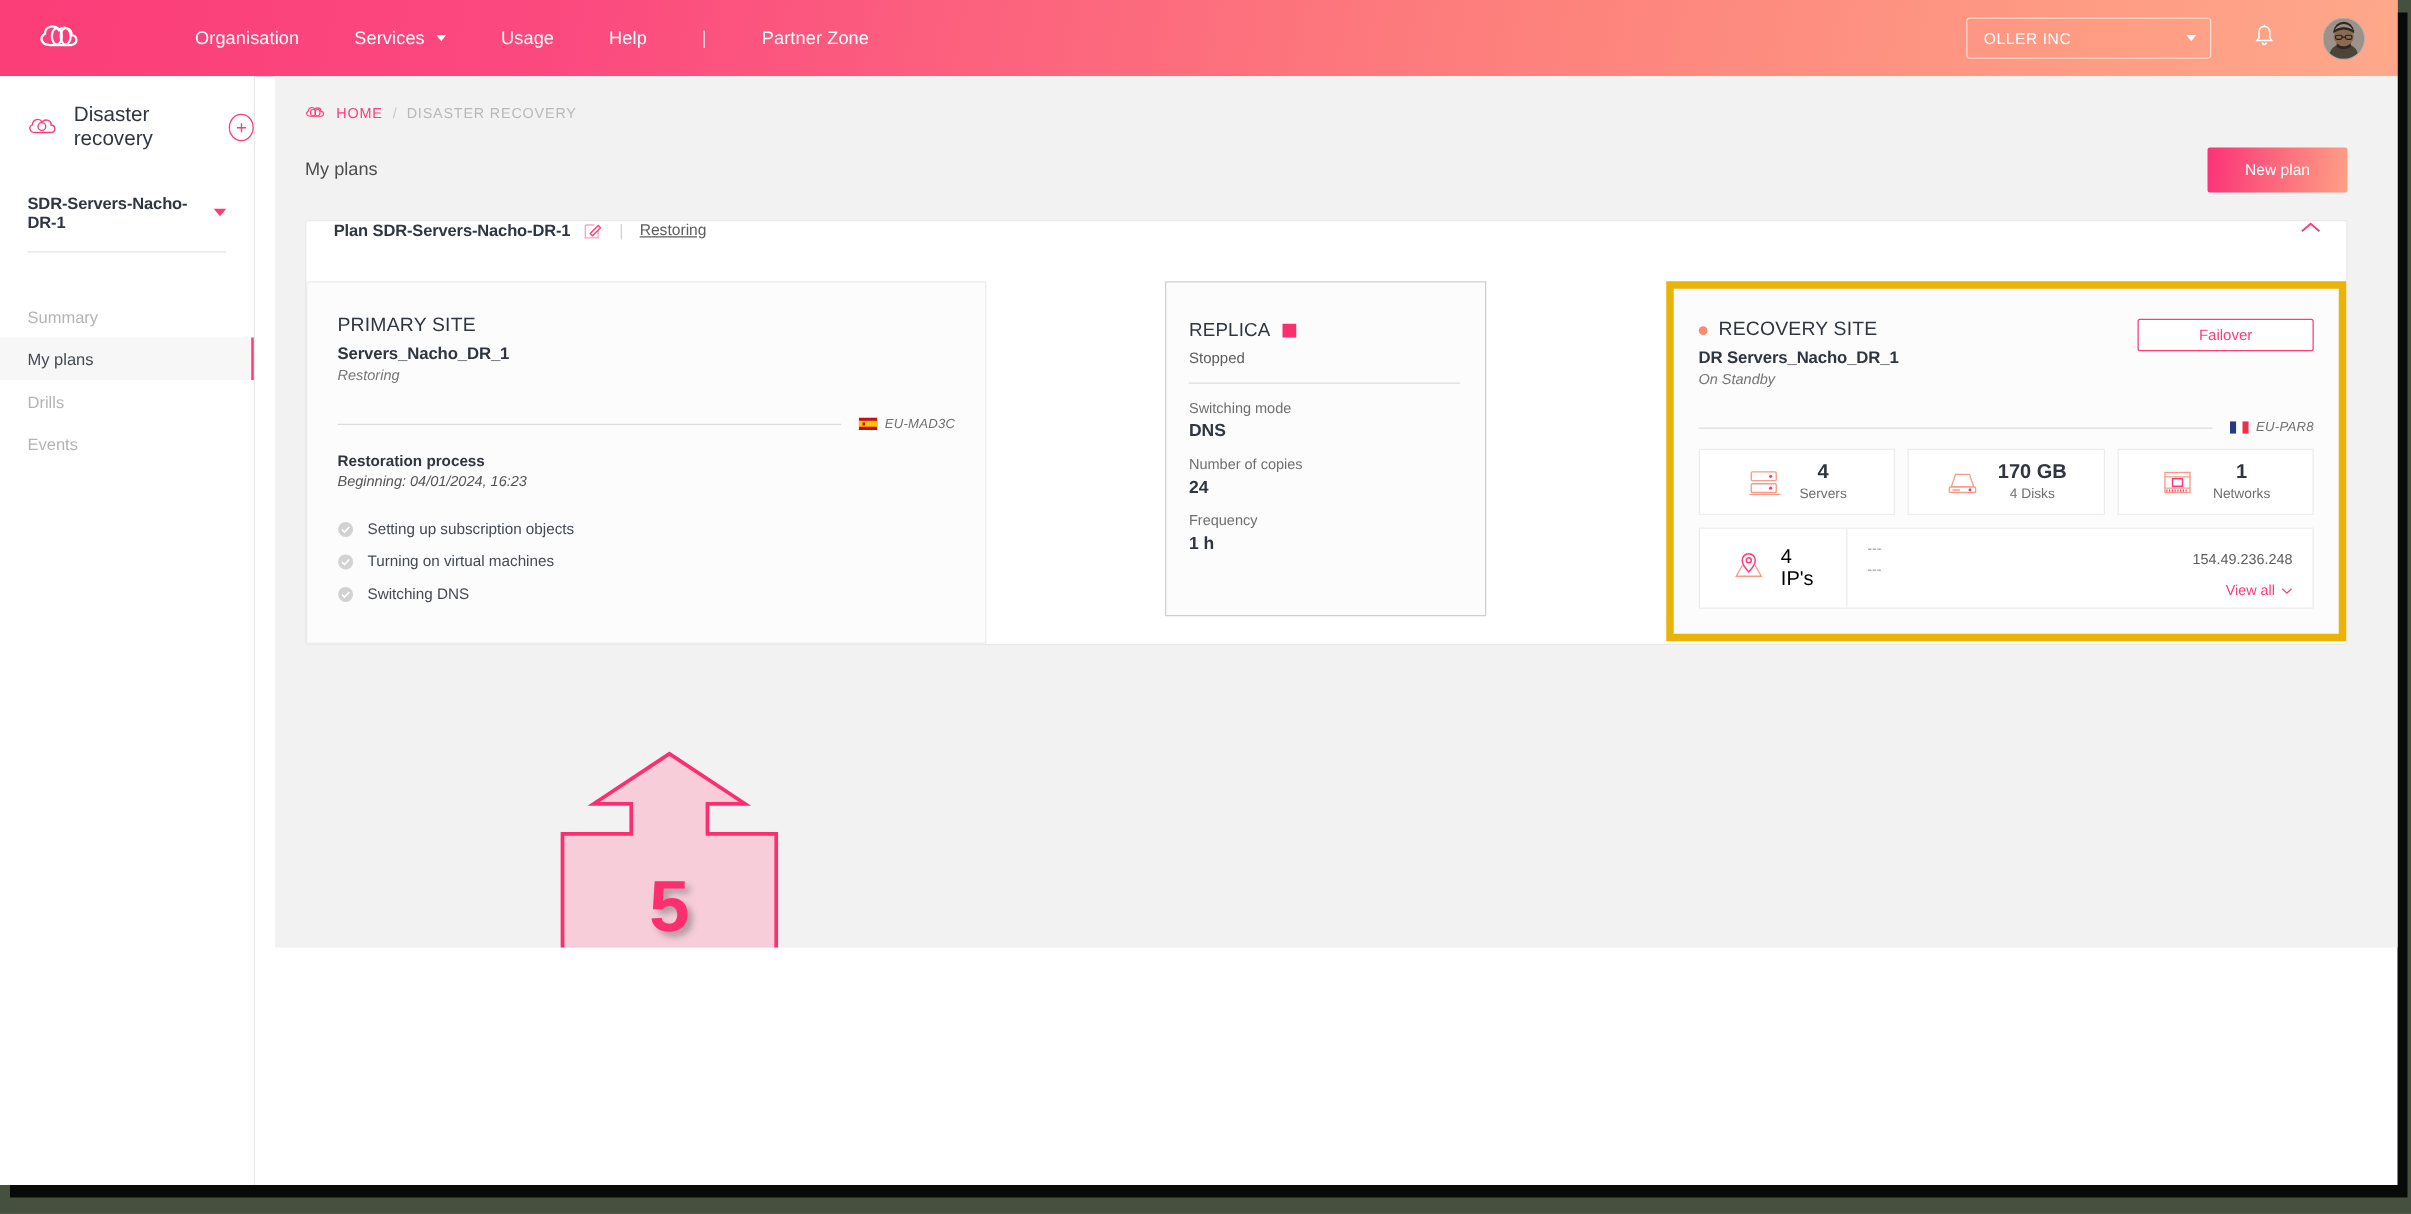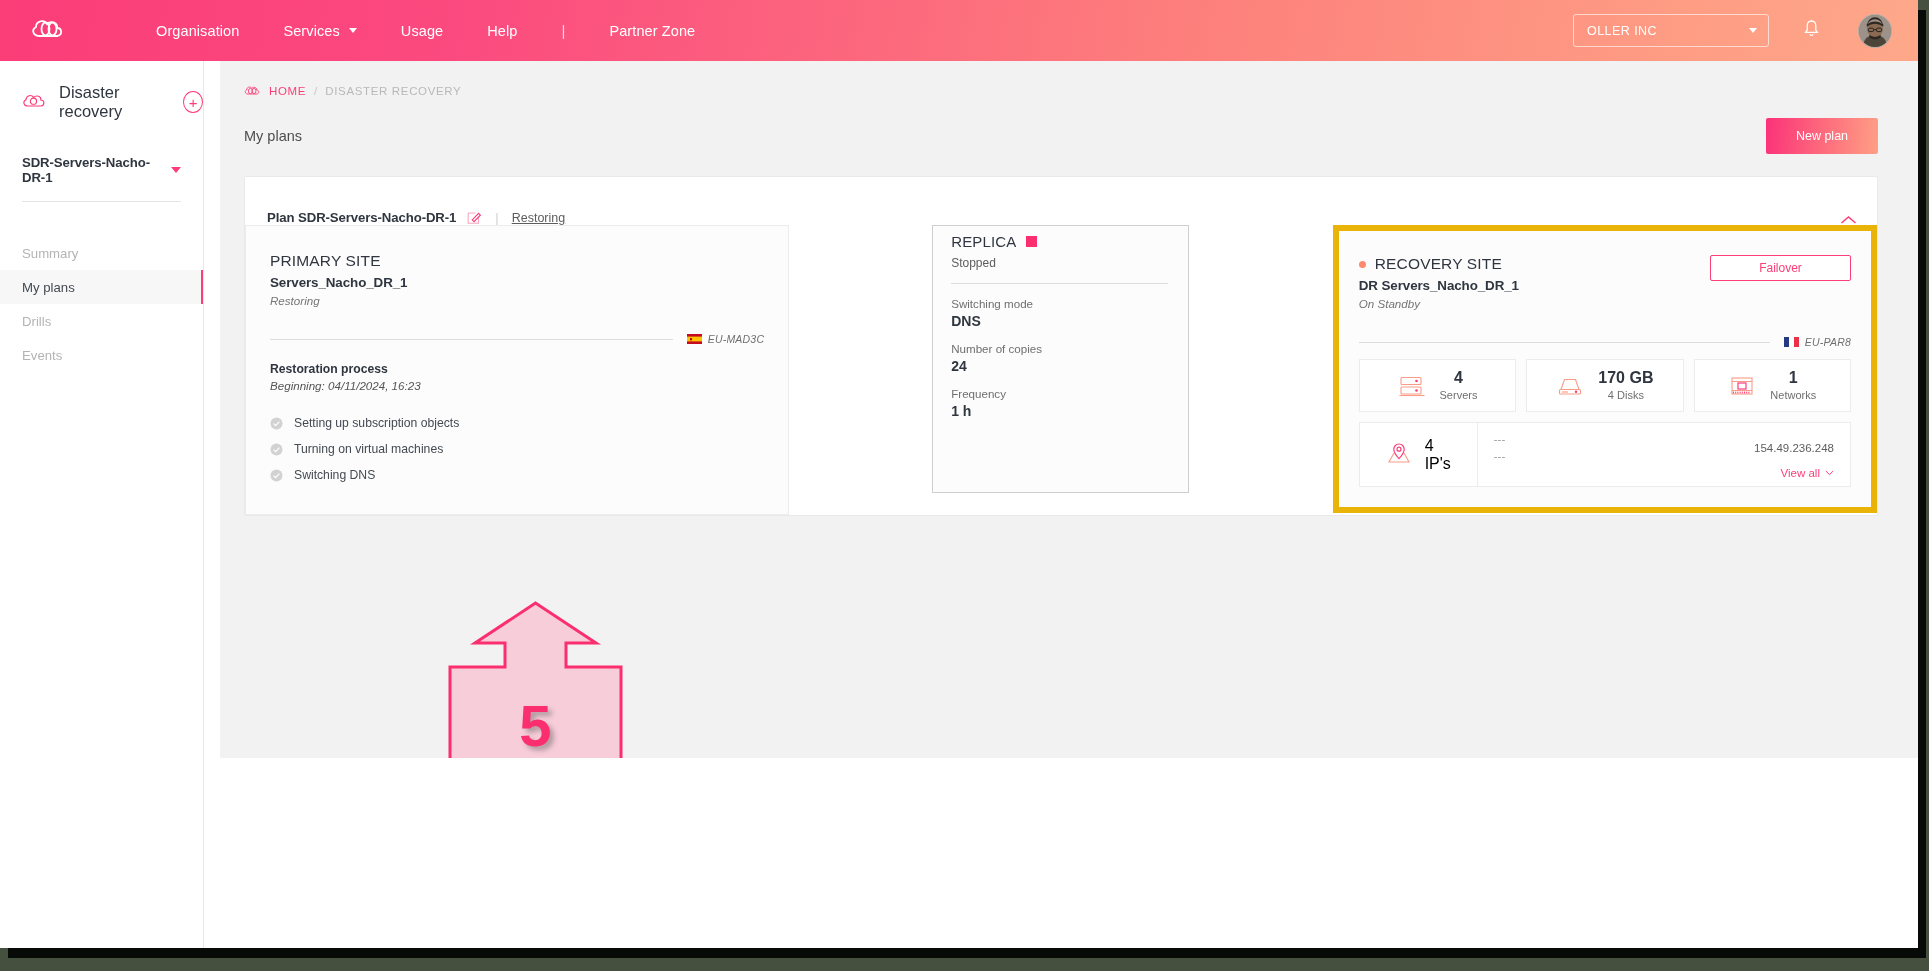--- a/index.html
+++ b/index.html
@@ -105,21 +105,21 @@
   .btn-newplan {
     margin-left: auto; width: 112px; height: 36px; border: none; border-radius: 2px;
     background: linear-gradient(95deg, #fb3279 0%, #fd6c7d 52%, #fe9f85 100%);
     color: #fff; font-size: 12.5px; font-family: inherit; cursor: pointer;
   }
 
   .plan-panel {
     margin: 22px 56px 0 24px; background: #ffffff;
     border: 1px solid #e9e9e9; border-radius: 2px;
   }
-  .plan-bar { height: 48px; display: flex; align-items: flex-end; padding: 0 20px 0 22px; }
+  .plan-bar { height: 48px; display: flex; align-items: flex-start; padding: 0 20px 0 22px; }
   .plan-bar .pname { font-size: 13.2px; color: #2f3640; font-weight: 600; letter-spacing: -.1px; }
   .plan-bar .edit-ico { margin-left: 11px; cursor: pointer; display: flex; }
   .plan-bar .vbar { margin: 0 13px; color: #d2d2d2; font-size: 13px; }
   .plan-bar .status-link {
     font-size: 12.5px; color: #5d5d5d; text-decoration: underline; cursor: pointer;
   }
   .plan-bar .chev { margin-left: auto; cursor: pointer; display: flex; }
 
   .cards-row { display: flex; padding: 0 0 0 0; align-items: flex-start; }
 
@@ -140,21 +140,21 @@
   .proc-date { font-size: 11.6px; color: #555; font-style: italic; margin-top: 3px; }
   .steps { margin-top: 18px; }
   .step { display: flex; align-items: center; height: 26px; margin-bottom: 0px; }
   .step + .step { margin-top: 0px; }
   .step .chk { margin-right: 11px; display: flex; }
   .step .txt { font-size: 12.2px; color: #444a52; }
 
   
   .card-replica {
     width: 260px; min-height: 268px; background: #fcfcfc;
-    border: 1px solid #cfcfcf; margin-left: 143px; padding: 7px 20px 20px 18px;
+    border: 1px solid #cfcfcf; margin-left: 143px; padding: 30px 20px 20px 18px;
   }
   .rep-title-row { display: flex; align-items: center; gap: 10px; }
   .rep-title { font-size: 15px; color: #2f3640; letter-spacing: .15px; }
   .rep-dot { width: 11px; height: 11px; background: #fb2f6f; display: inline-block; }
   .rep-state { font-size: 12px; color: #5d5d5d; margin-top: 6px; }
   .rep-sep { height: 1px; background: #dcdcdc; margin: 13px 0 13px 0; }
   .kv { margin-bottom: 13px; }
   .kv .k { font-size: 11.6px; color: #6f6f6f; }
   .kv .v { font-size: 14px; color: #2f3640; font-weight: 600; margin-top: 3px; }
 
@@ -350,21 +350,21 @@
               <svg class="flag" viewBox="0 0 15 10">
                 <rect width="15" height="10" fill="#c60b1e"></rect>
                 <rect y="2.6" width="15" height="4.8" fill="#ffc400"></rect>
                 <rect x="3" y="4" width="2" height="2.4" fill="#c60b1e"></rect>
               </svg>
               <span class="lbl">EU-MAD3C</span>
             </div>
           </div>
 
           <div class="proc-title">Restoration process</div>
-          <div class="proc-date">Beginning: 04/11/2024, 16:23</div>
+          <div class="proc-date">Beginning: 04/01/2024, 16:23</div>
 
           <div class="steps">
             <div class="step">
               <span class="chk">
                 <svg width="13" height="13" viewBox="0 0 13 13">
                   <circle cx="6.5" cy="6.5" r="6" fill="#d2d2d2"></circle>
                   <path d="M3.6 6.7 L5.6 8.7 L9.4 4.6" fill="none" stroke="#ffffff" stroke-width="1.2"></path>
                 </svg>
               </span>
               <span class="txt">Setting up subscription objects</span>

